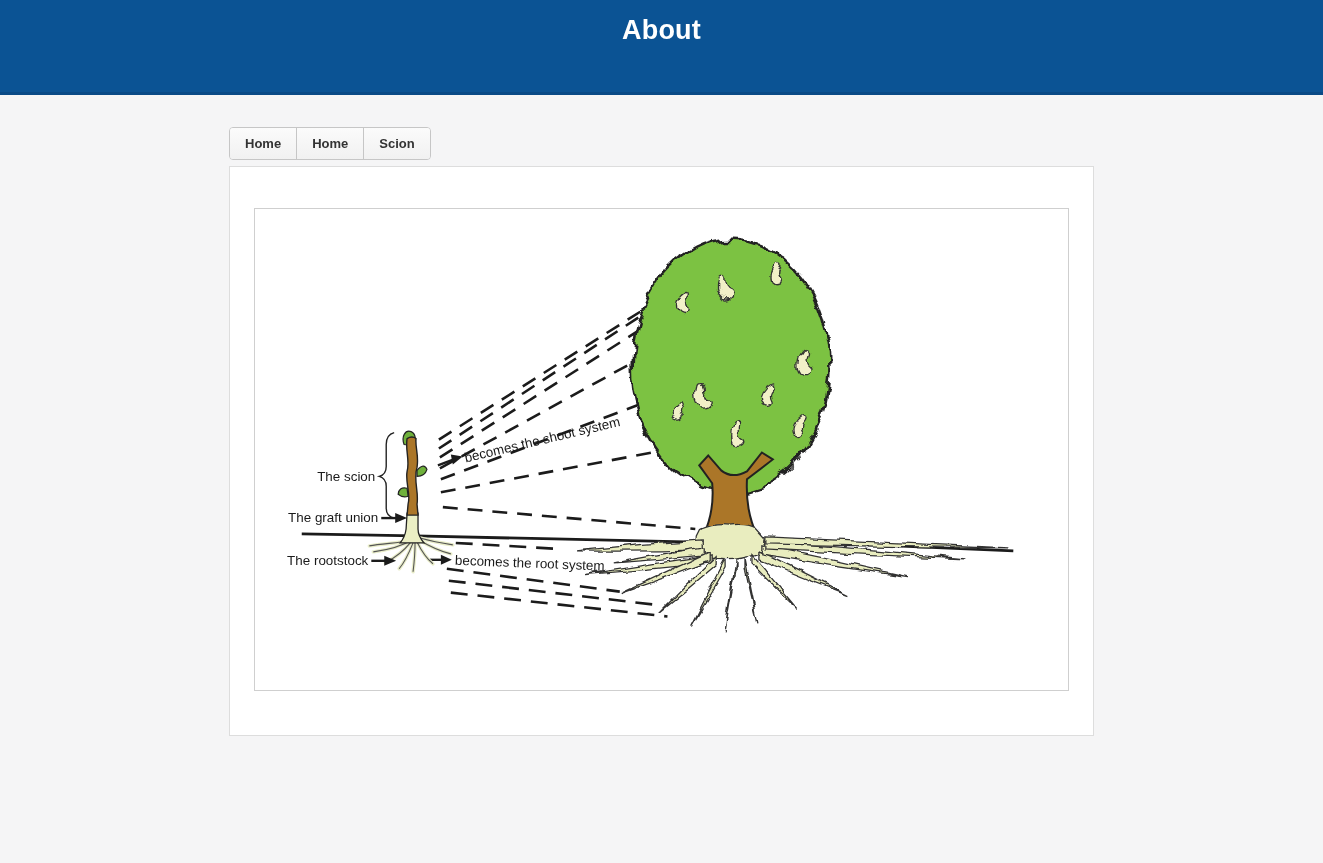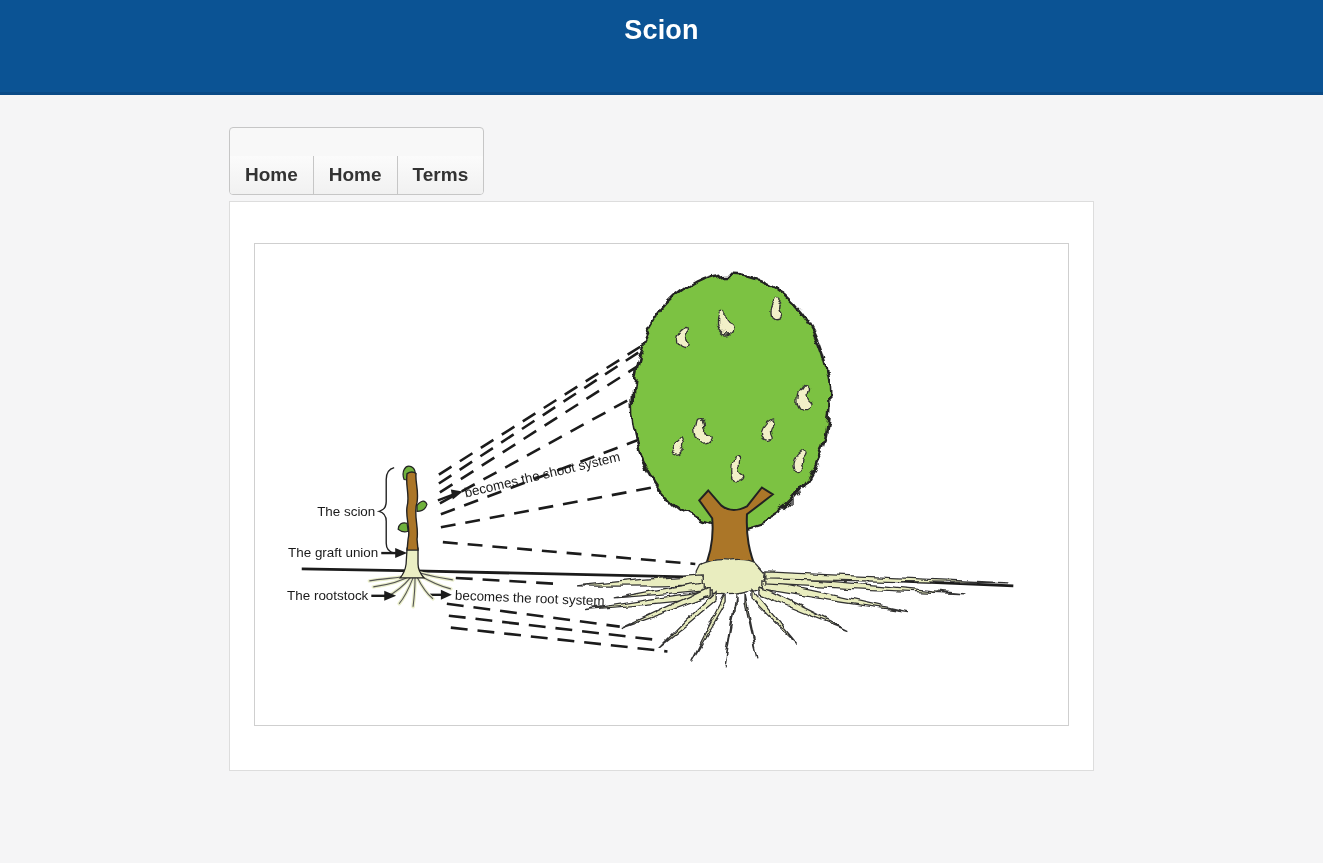--- a/index.html
+++ b/index.html
@@ -6,48 +6,48 @@
   .page{width:1323px;min-height:863px;background:#f5f5f6;overflow:hidden;}
   
   .site-header{height:92px;background:#0b5394;border-bottom:3px solid #0a4a86;}
   .site-title{margin:0;padding-top:15px;text-align:center;color:#ffffff;
               font-size:27px;font-weight:bold;letter-spacing:.2px;}
   
   .wrap{width:865px;margin:0 auto;}
   
   .tabs{display:inline-flex;margin-top:32px;border-radius:4px;overflow:hidden;
         border:1px solid #c6c6c6;background:#f8f8f8;}
-  .tab{padding:8px 15px;font-size:19px;font-weight:700;color:#333;cursor:pointer;
-       background:linear-gradient(#fbfbfb,#f1f1f1);border-right:1px solid #c6c6c6;margin-top:28px;}
+  .tab{padding:8px 15px;font-size:13px;font-weight:700;color:#333;cursor:pointer;
+       background:linear-gradient(#fbfbfb,#f1f1f1);border-right:1px solid #c6c6c6;}
   .tab:last-child{border-right:none;}
   
   .card{margin-top:6px;background:#ffffff;border:1px solid #ddd;
         padding:25px 24px 44px 24px;box-sizing:border-box;}
   .description{width:622px;margin:0 auto;text-align:center;color:#3c3c3c;
                font-size:20px;line-height:29px;}
   .figure-box{margin-top:16px;border:1px solid #cfcfcf;background:#fff;
               width:815px;height:483px;box-sizing:border-box;}
   .figure-box svg{display:block;}
   .dlabel{font-family:"Liberation Sans",sans-serif;font-size:13.5px;fill:#1a1a1a;}
   .dash{stroke:#1b1b1b;stroke-width:2.6;fill:none;}
 </style>
 </head>
 <body>
 
 <div class="page">
 
   <header class="site-header">
-    <h1 class="site-title">Scion</h1>
+    <h1 class="site-title">About</h1>
   </header>
 
   <div class="wrap">
     <nav class="tabs">
       <div class="tab">Home</div>
       <div class="tab">Home</div>
-      <div class="tab">Terms</div>
+      <div class="tab">Scion</div>
     </nav>
 
     <section class="card">
 
       <div class="figure-box">
         <svg width="813" height="481" viewBox="0 0 816 484">
           <defs>
             <filter id="wobble" x="-25%" y="-25%" width="150%" height="150%">
               <feTurbulence type="fractalNoise" baseFrequency="0.045" numOctaves="3" seed="7" result="n"></feTurbulence>
               <feDisplacementMap in="SourceGraphic" in2="n" scale="13" xChannelSelector="R" yChannelSelector="G"></feDisplacementMap>

